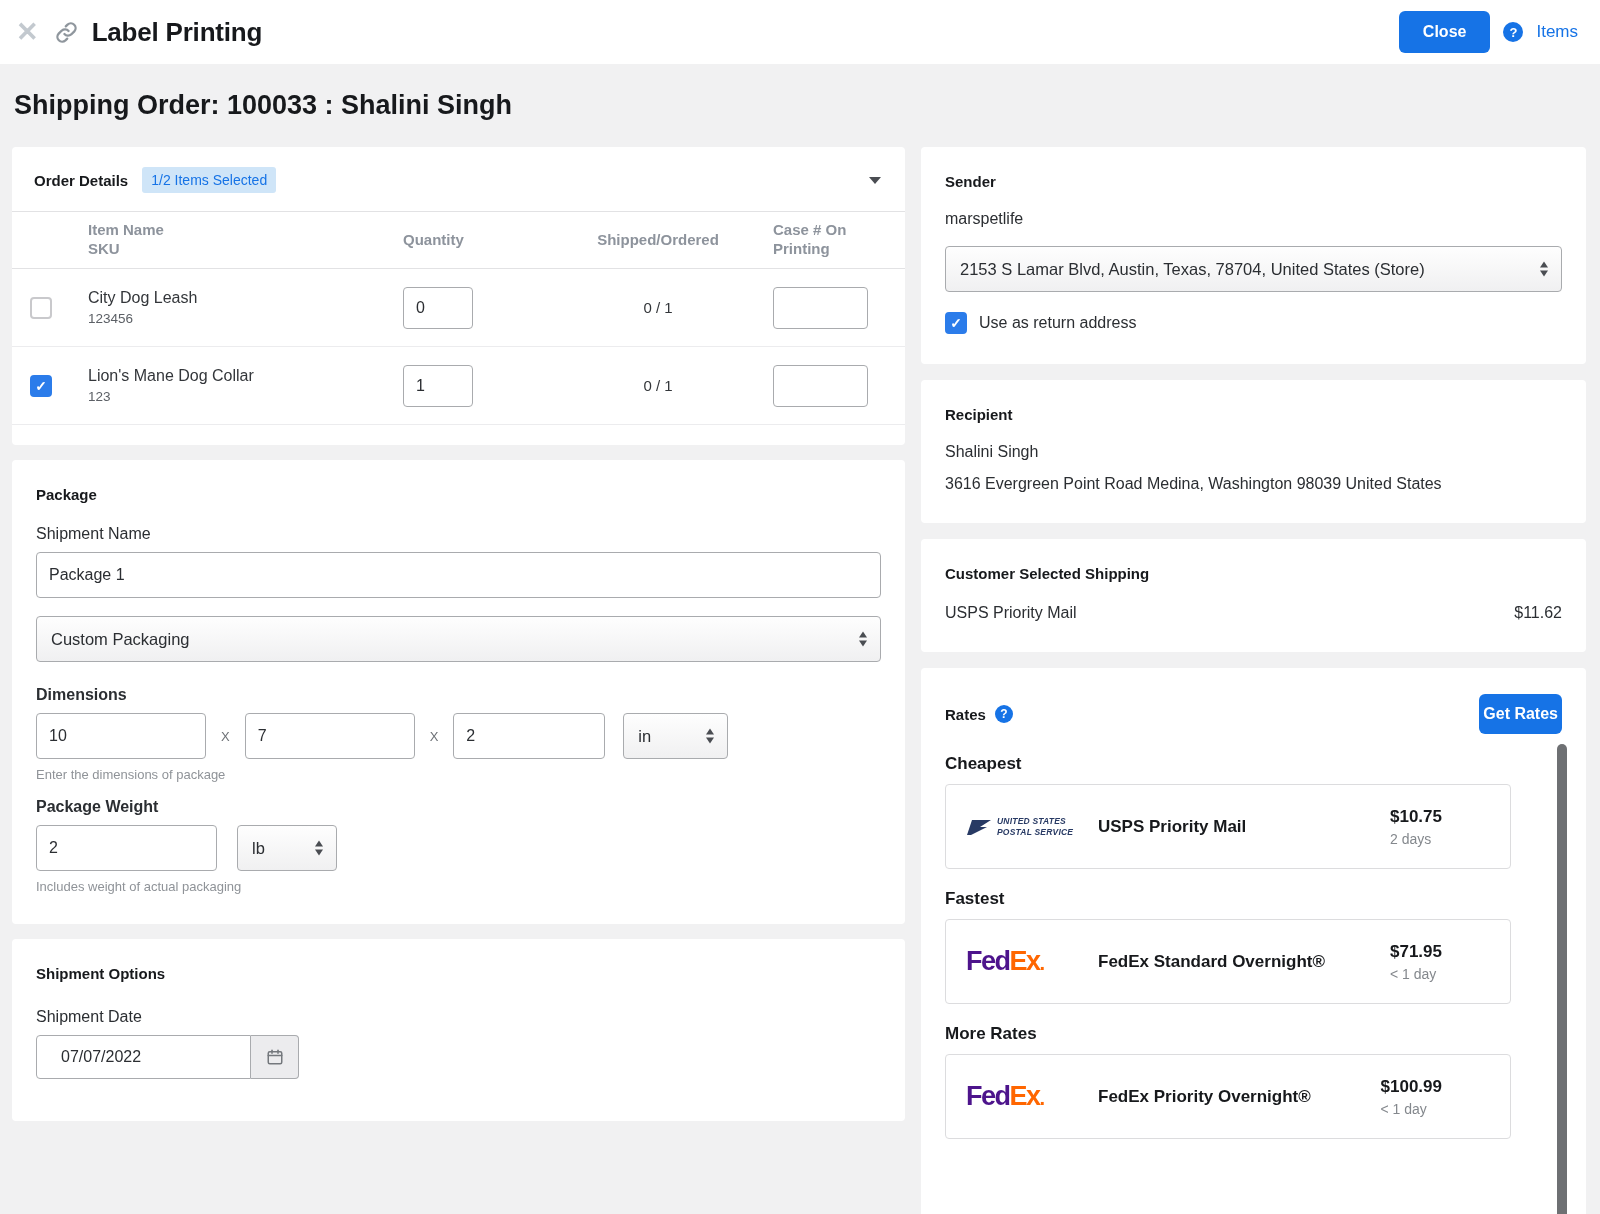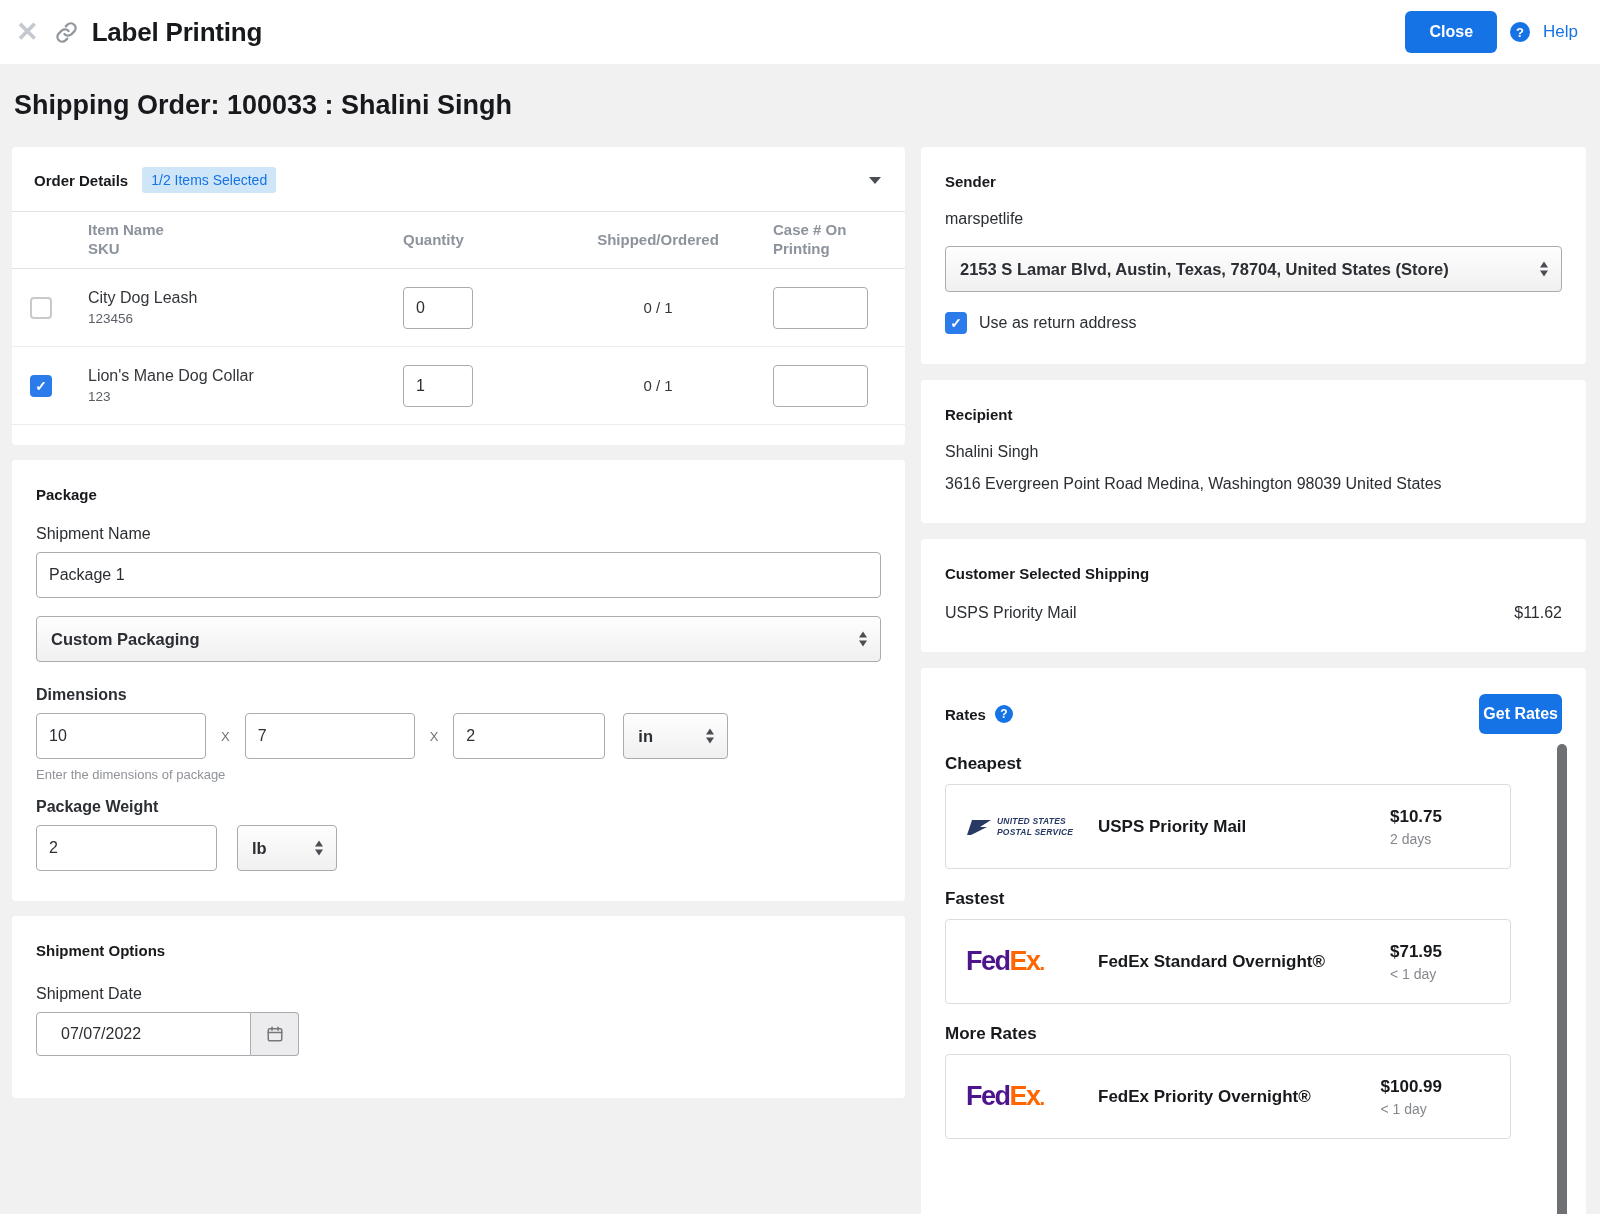--- a/index.html
+++ b/index.html
@@ -55,21 +55,21 @@
   .cb.checked { background: #2b7cea; border-color: #2b7cea; color: #fff; font-size: 14px; font-weight: 700; }
 
   
   .inp { border: 1px solid #a9abae; border-radius: 4px; height: 44px; font-family: inherit; font-size: 16px;
     color: #2b2e32; padding: 0 12px; background: #fff; outline: none; }
   .qty-inp { width: 70px; height: 42px; }
   .case-inp { width: 95px; height: 42px; }
   .w-full { width: 100%; }
   .fakeselect { position: relative; border: 1px solid #a9abae; border-radius: 4px; height: 46px;
     background: linear-gradient(#fefefe, #f0f0f1); display: flex; align-items: center;
-    padding: 0 38px 0 14px; font-size: 16.5px; color: #2b2e32; cursor: pointer; font-weight: bold; }
+    padding: 0 38px 0 14px; font-size: 16.5px; color: #2b2e32; cursor: pointer; }
   .sel-arrows { position: absolute; right: 13px; top: 50%; transform: translateY(-50%);
     display: flex; flex-direction: column; align-items: center; gap: 3px; }
   .a-up { width: 0; height: 0; border-left: 4px solid transparent; border-right: 4px solid transparent; border-bottom: 6px solid #4a4d52; }
   .a-down { width: 0; height: 0; border-left: 4px solid transparent; border-right: 4px solid transparent; border-top: 6px solid #4a4d52; }
 
   .f-label { display: block; font-size: 16px; color: #2b2e32; margin-bottom: 9px; }
   .f-label.bold { font-weight: 700; }
   .mt18 { margin-top: 18px; }
   .mt24 { margin-top: 24px; }
   .help-sub { font-size: 13px; color: #8f9398; margin-top: 8px; }
@@ -127,21 +127,21 @@
   <span class="link-icon">
     <svg width="25" height="25" viewBox="0 0 24 24" fill="none" stroke="#8f969d" stroke-width="2.2" stroke-linecap="round" stroke-linejoin="round">
       <path d="M10 13.5a4.6 4.6 0 0 0 6.5.4l3-3a4.6 4.6 0 0 0-6.5-6.5l-1.7 1.7"></path>
       <path d="M14 10.5a4.6 4.6 0 0 0-6.5-.4l-3 3a4.6 4.6 0 0 0 6.5 6.5l1.7-1.7"></path>
     </svg>
   </span>
   <h1 class="app-title">Label Printing</h1>
   <div class="topbar-right">
     <button class="btn-primary">Close</button>
     <span class="help-circle">?</span>
-    <span class="help-text">Help</span>
+    <span class="help-text">Items</span>
   </div>
 </div>
 
 <div class="content">
   <h2 class="order-title">Shipping Order: 100033 : Shalini Singh</h2>
 
   <div class="cols">
 
     <div class="col-left">
 
@@ -225,20 +225,21 @@
         <div class="dim-row">
           <input class="inp wt-inp" value="2" style="">
           <div class="fakeselect wt-sel">
             <span>lb</span>
             <span class="sel-arrows">
                 <i class="a-up"></i>
                 <i class="a-down"></i>
               </span>
           </div>
         </div>
+        <div class="help-sub">Includes weight of actual packaging</div>
       </section>
 
       <section class="card pad" style="padding-bottom:42px;">
         <h3 class="sec-title">Shipment Options</h3>
         <label class="f-label" style="margin-top:26px;">Shipment Date</label>
         <div class="date-group">
           <input class="inp date-inp" value="07/07/2022" style="">
           <span class="date-btn">
             <svg width="18" height="18" viewBox="0 0 24 24" fill="none" stroke="#74787d" stroke-width="2" stroke-linecap="round">
               <rect x="3" y="5" width="18" height="16" rx="2"></rect>

